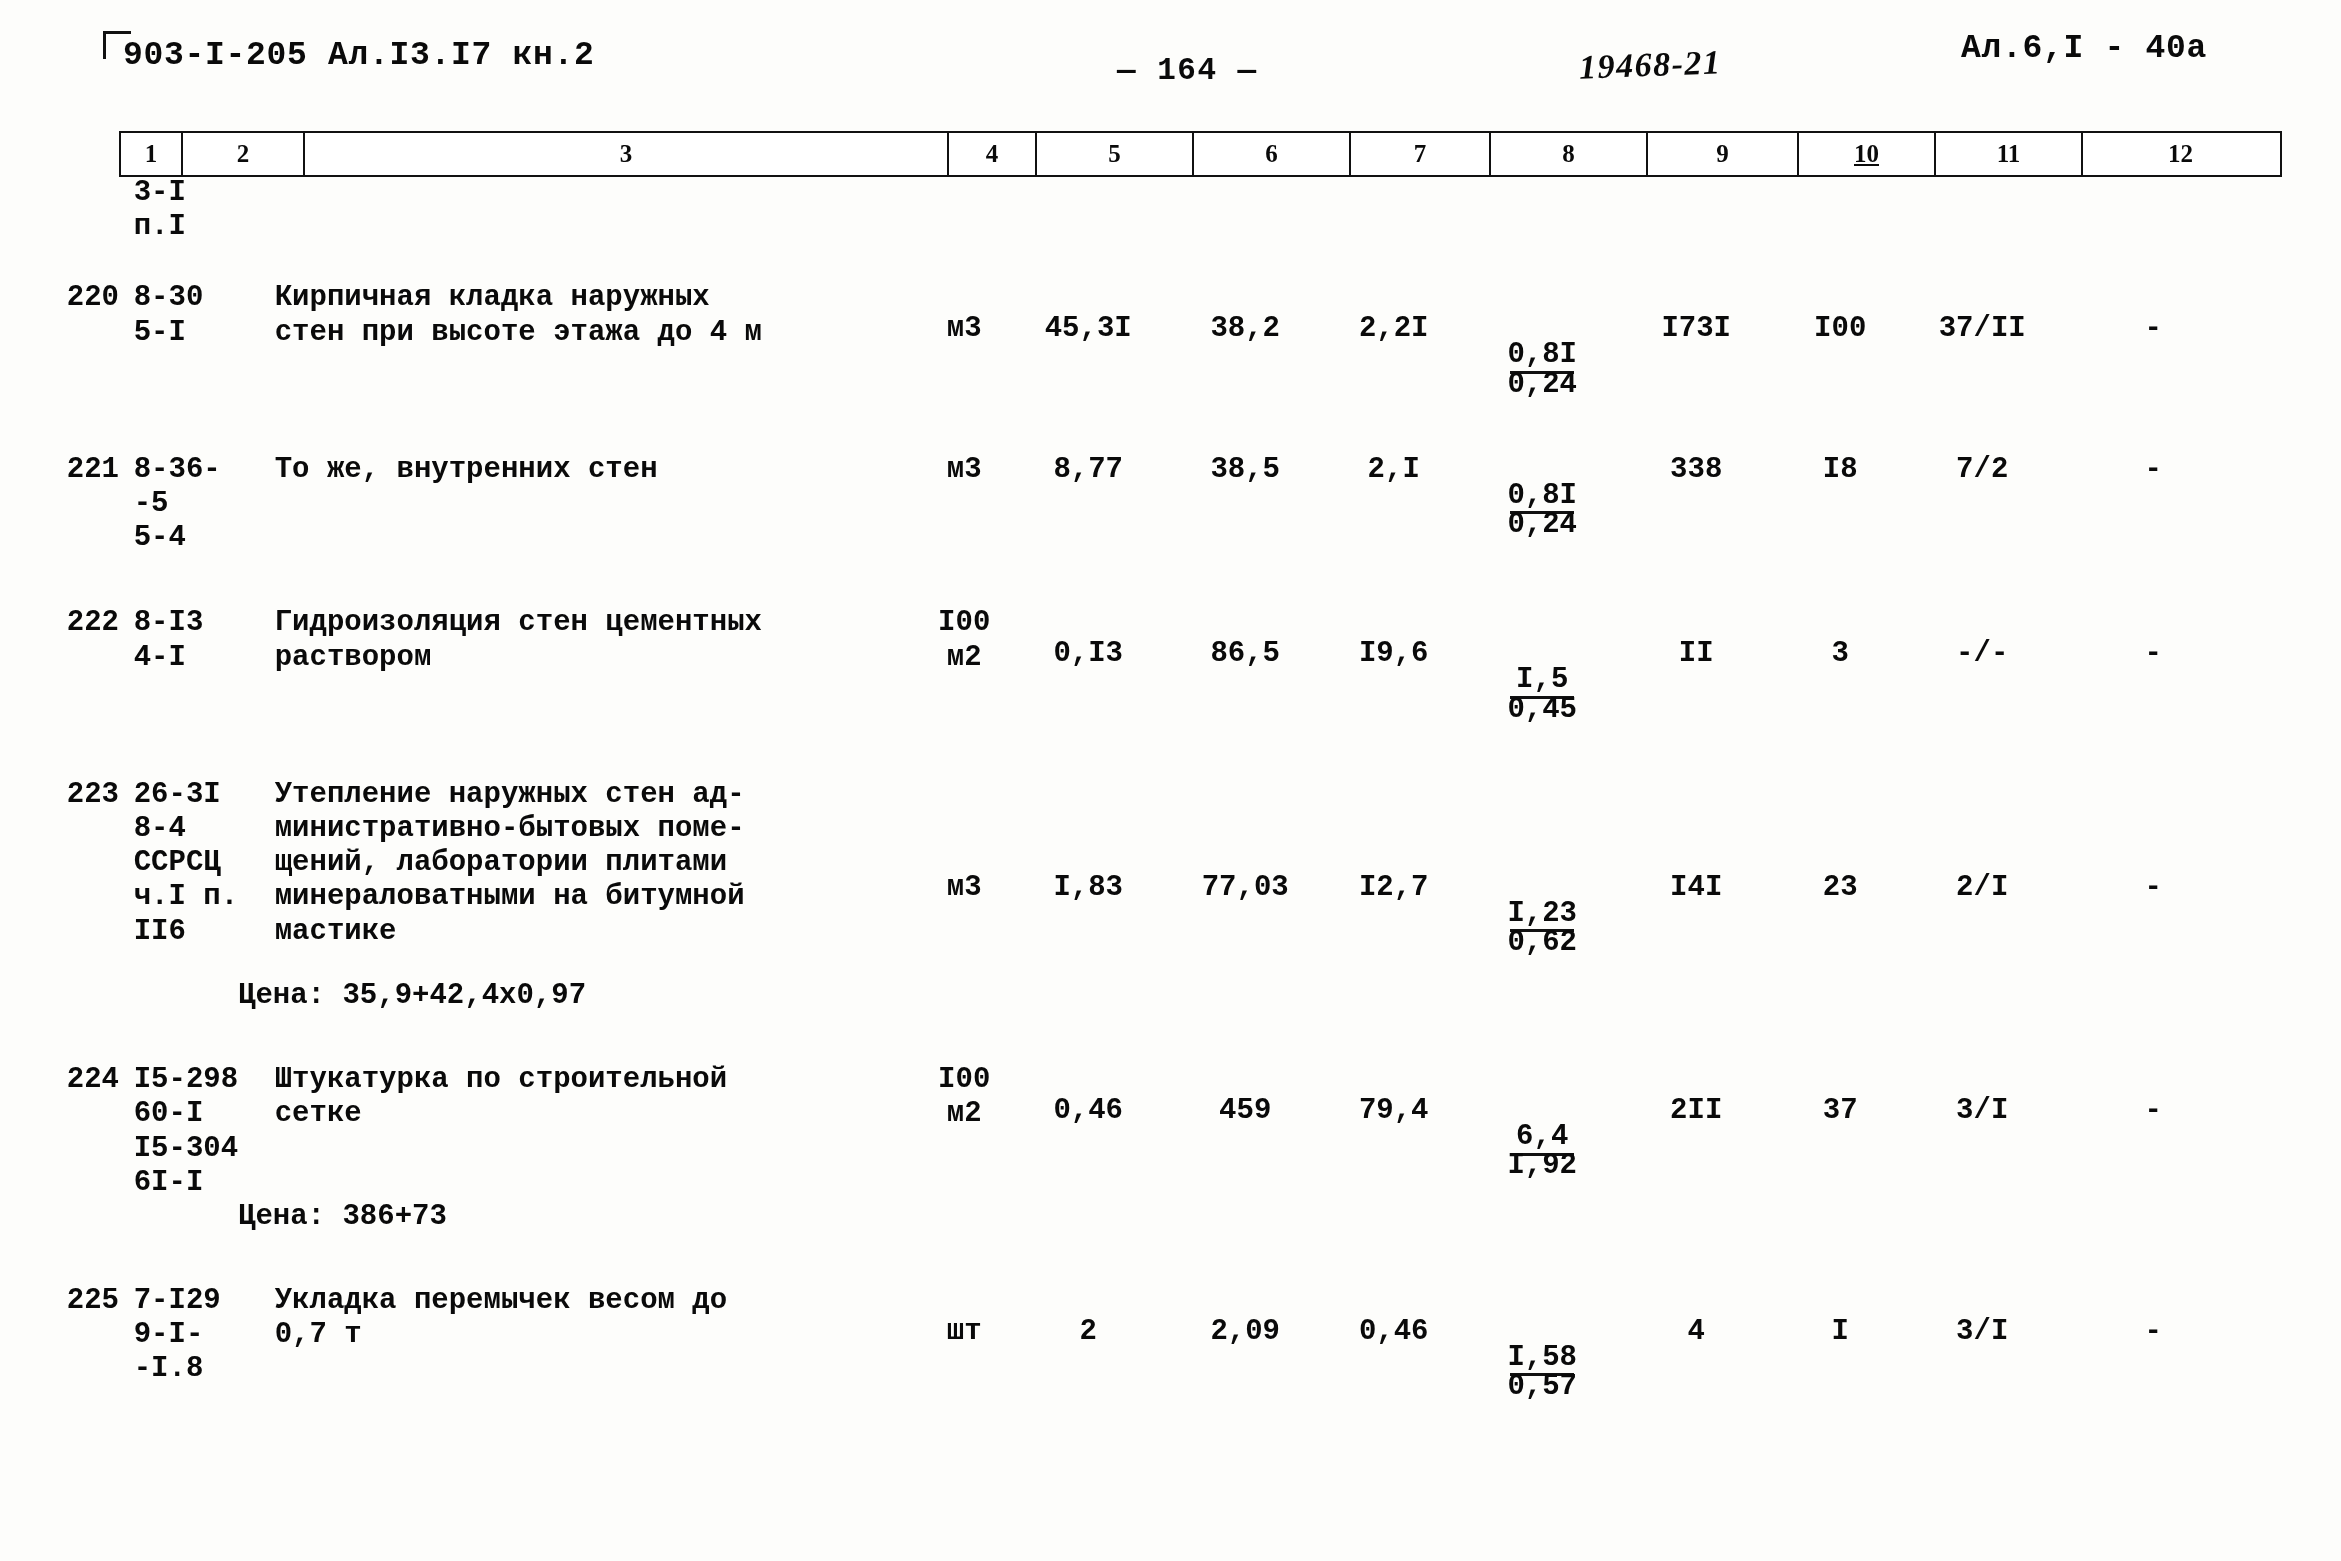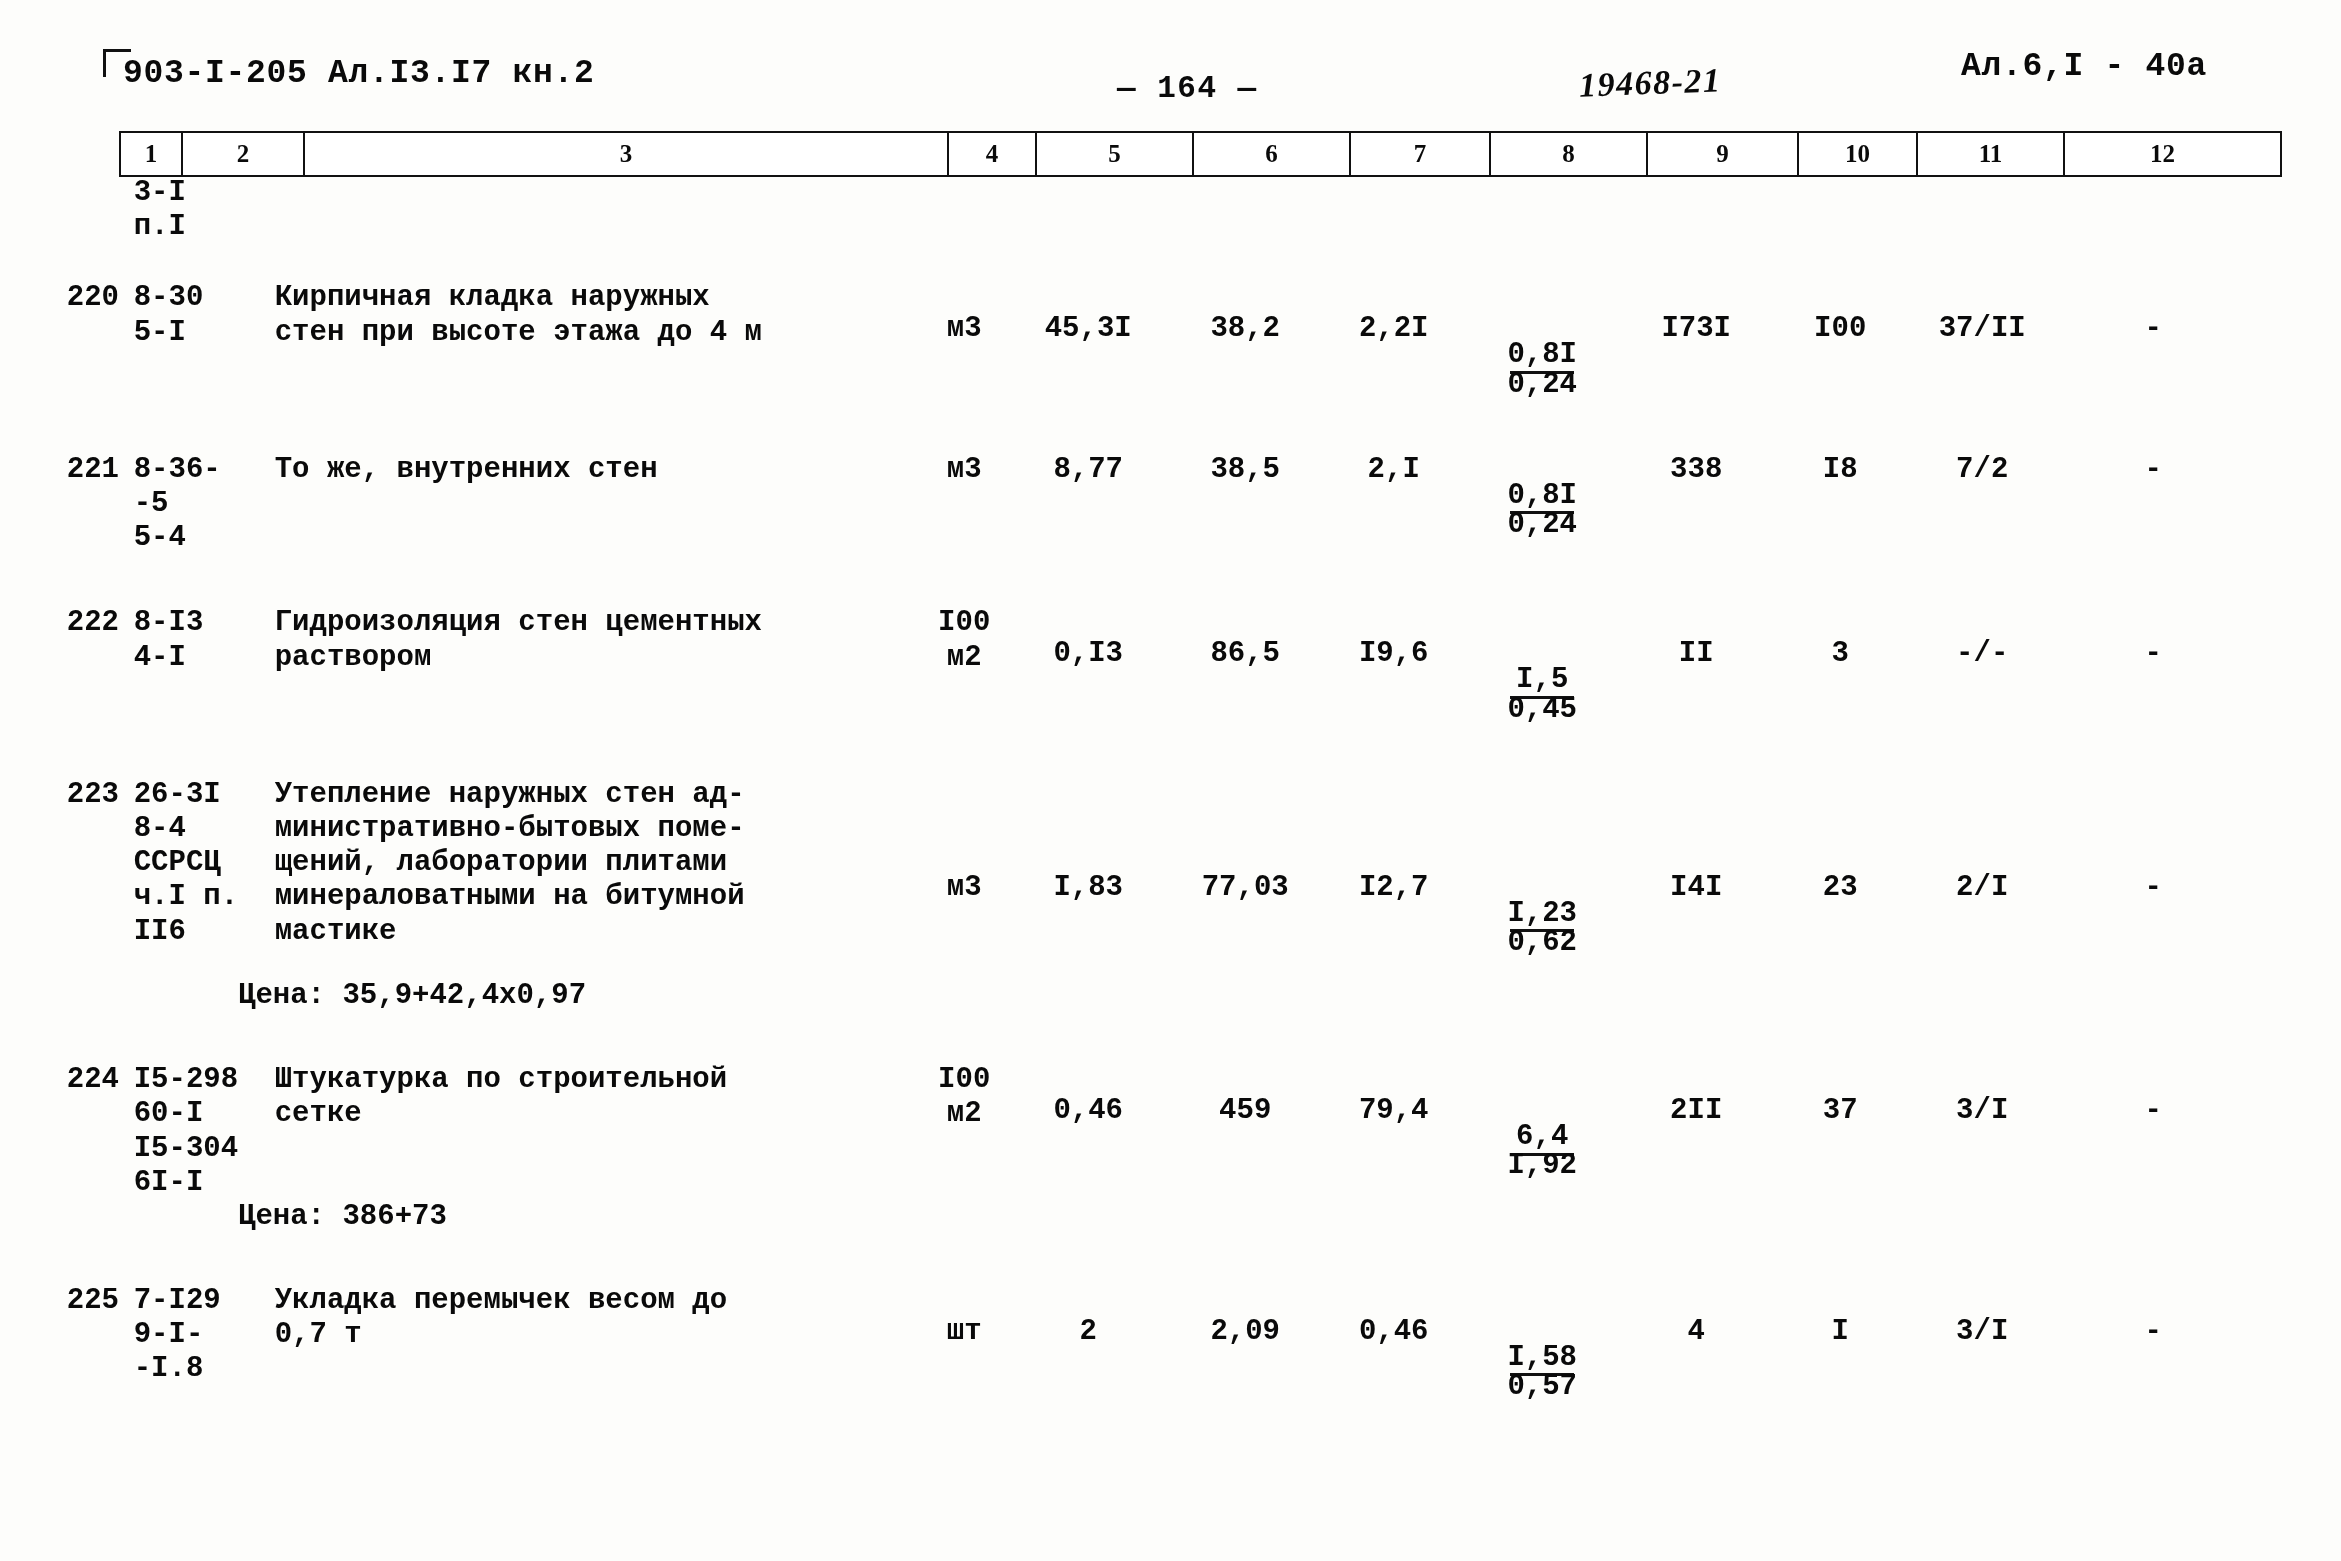--- a/index.html
+++ b/index.html
@@ -17,21 +17,21 @@
   }
   .page {
     position: absolute;
     inset: 0;
     background: #fdfdfb;
   }
 
   
   .doc-header {
     position: absolute;
-    top: 33px;
+    top: 15px;
     left: 0;
     width: 2148px;
     height: 88px;
   }
   .hdr-code {
     position: absolute;
     left: 123px;
     top: 22px;
     font-size: 33px;
     font-weight: bold;
@@ -105,21 +105,21 @@
   
   .c1  { width: 62px;  }
   .c2  { width: 122px; }
   .c3  { width: 644px; }
   .c4  { width: 88px; }
   .c5  { width: 157px; }
   .c6  { width: 157px; }
   .c7  { width: 140px; }
   .c8  { width: 157px; }
   .c9  { width: 151px; }
-  .c10 { width: 119px; }
+  .c10 { width: 137px; text-decoration: underline; }
   .c11 { width: 147px; }
   .c12 { width: 195px; }
 
   
   .body-area {
     position: absolute;
     left: 0;
     top: 176px;
     width: 2342px;
   }

